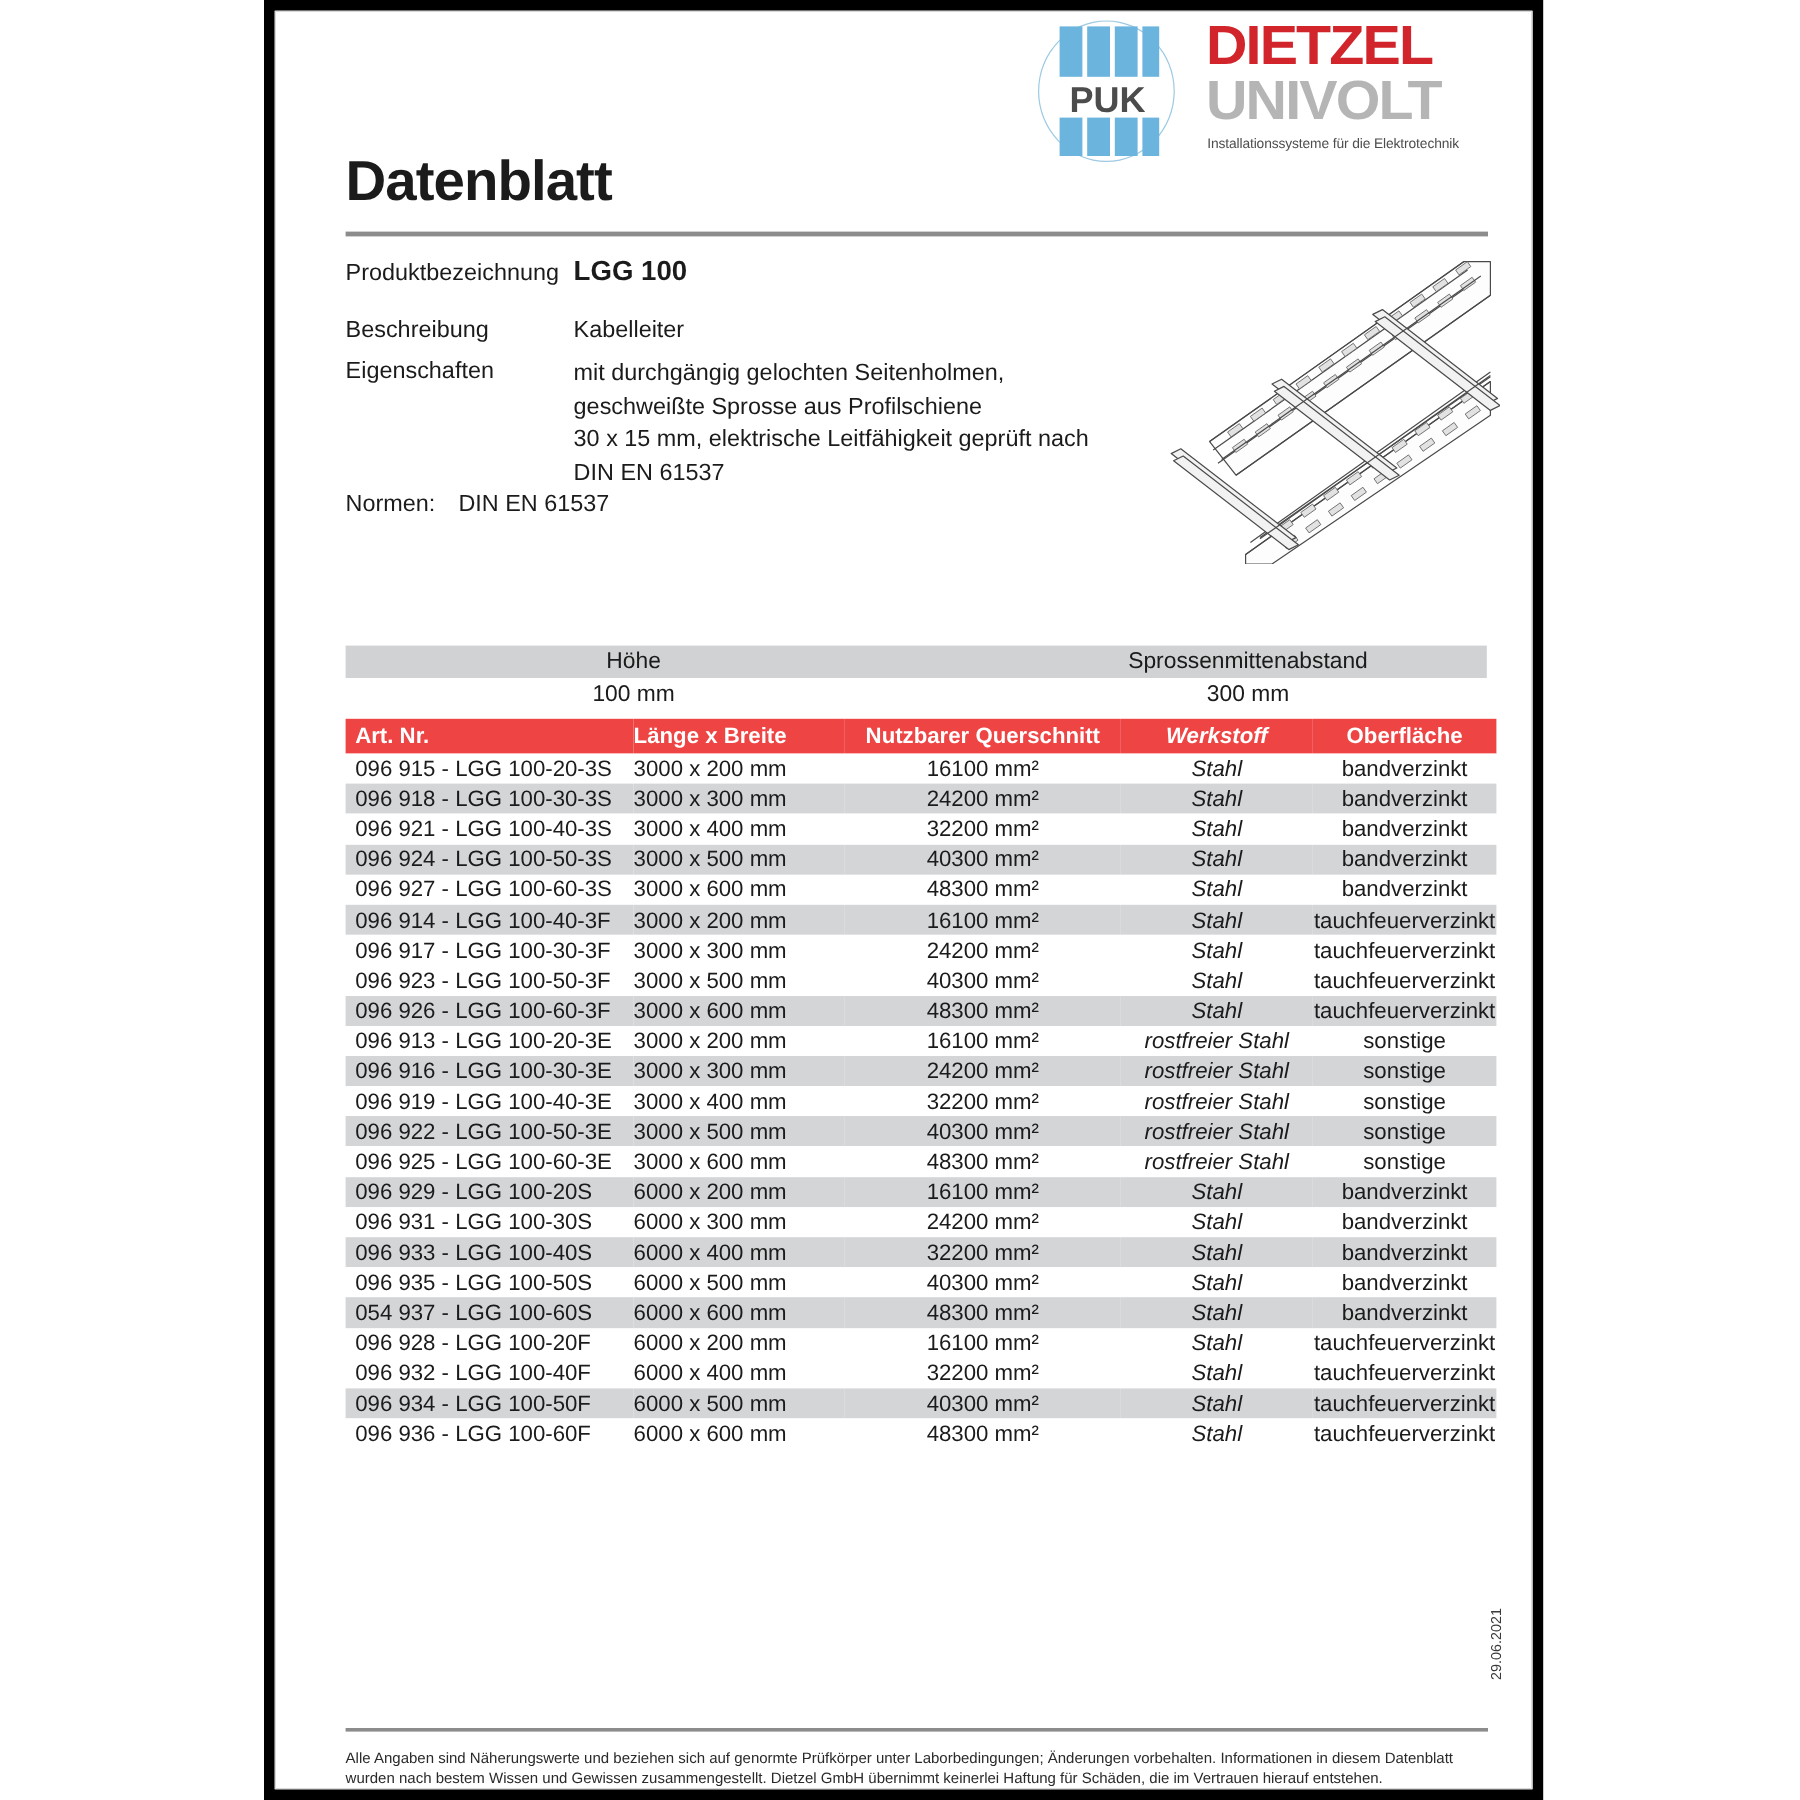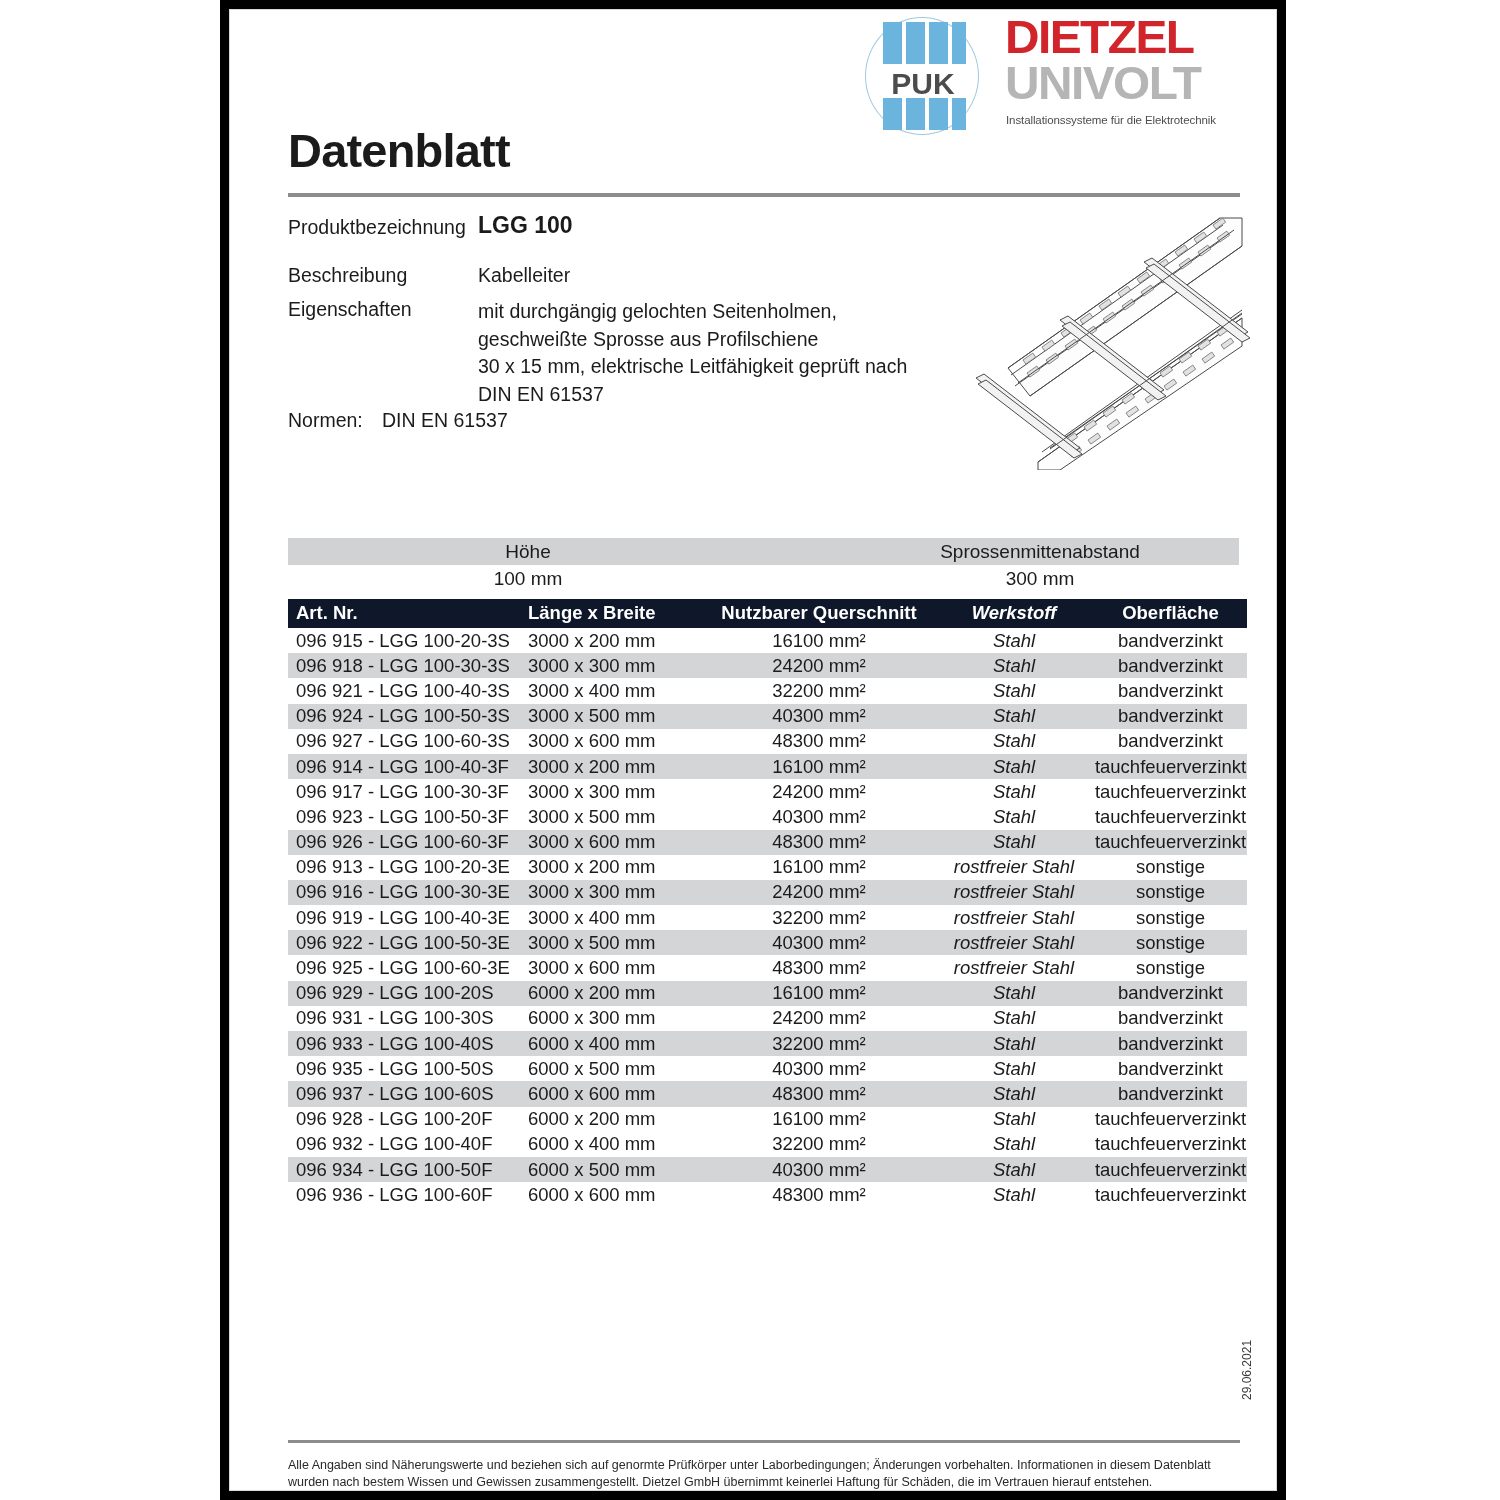--- a/index.html
+++ b/index.html
@@ -198,21 +198,21 @@
     left: 58px;
     top: 589px;
     width: 951px;
   }
   table.data {
     border-collapse: collapse;
     width: 951px;
     table-layout: fixed;
   }
   table.data th {
-    background: #0f172a;
+    background: #ef4444;
     color: #ffffff;
     font-size: 18.5px;
     font-weight: bold;
     height: 28px;
     padding: 0 0 1px 0;
     vertical-align: middle;
   }
   table.data td {
     font-size: 18.5px;
     color: #1b1b1b;
@@ -526,21 +526,21 @@
               <td class="c-ober">bandverzinkt</td>
             </tr>
             <tr class="plain">
               <td class="c-art">096 935 - LGG 100-50S</td>
               <td class="c-lxb">6000 x 500 mm</td>
               <td class="c-quer">40300 mm²</td>
               <td class="c-werk">Stahl</td>
               <td class="c-ober">bandverzinkt</td>
             </tr>
             <tr class="shaded">
-              <td class="c-art">096 937 - LGG 100-60S</td>
+              <td class="c-art">054 937 - LGG 100-60S</td>
               <td class="c-lxb">6000 x 600 mm</td>
               <td class="c-quer">48300 mm²</td>
               <td class="c-werk">Stahl</td>
               <td class="c-ober">bandverzinkt</td>
             </tr>
             <tr class="plain">
               <td class="c-art">096 928 - LGG 100-20F</td>
               <td class="c-lxb">6000 x 200 mm</td>
               <td class="c-quer">16100 mm²</td>
               <td class="c-werk">Stahl</td>

